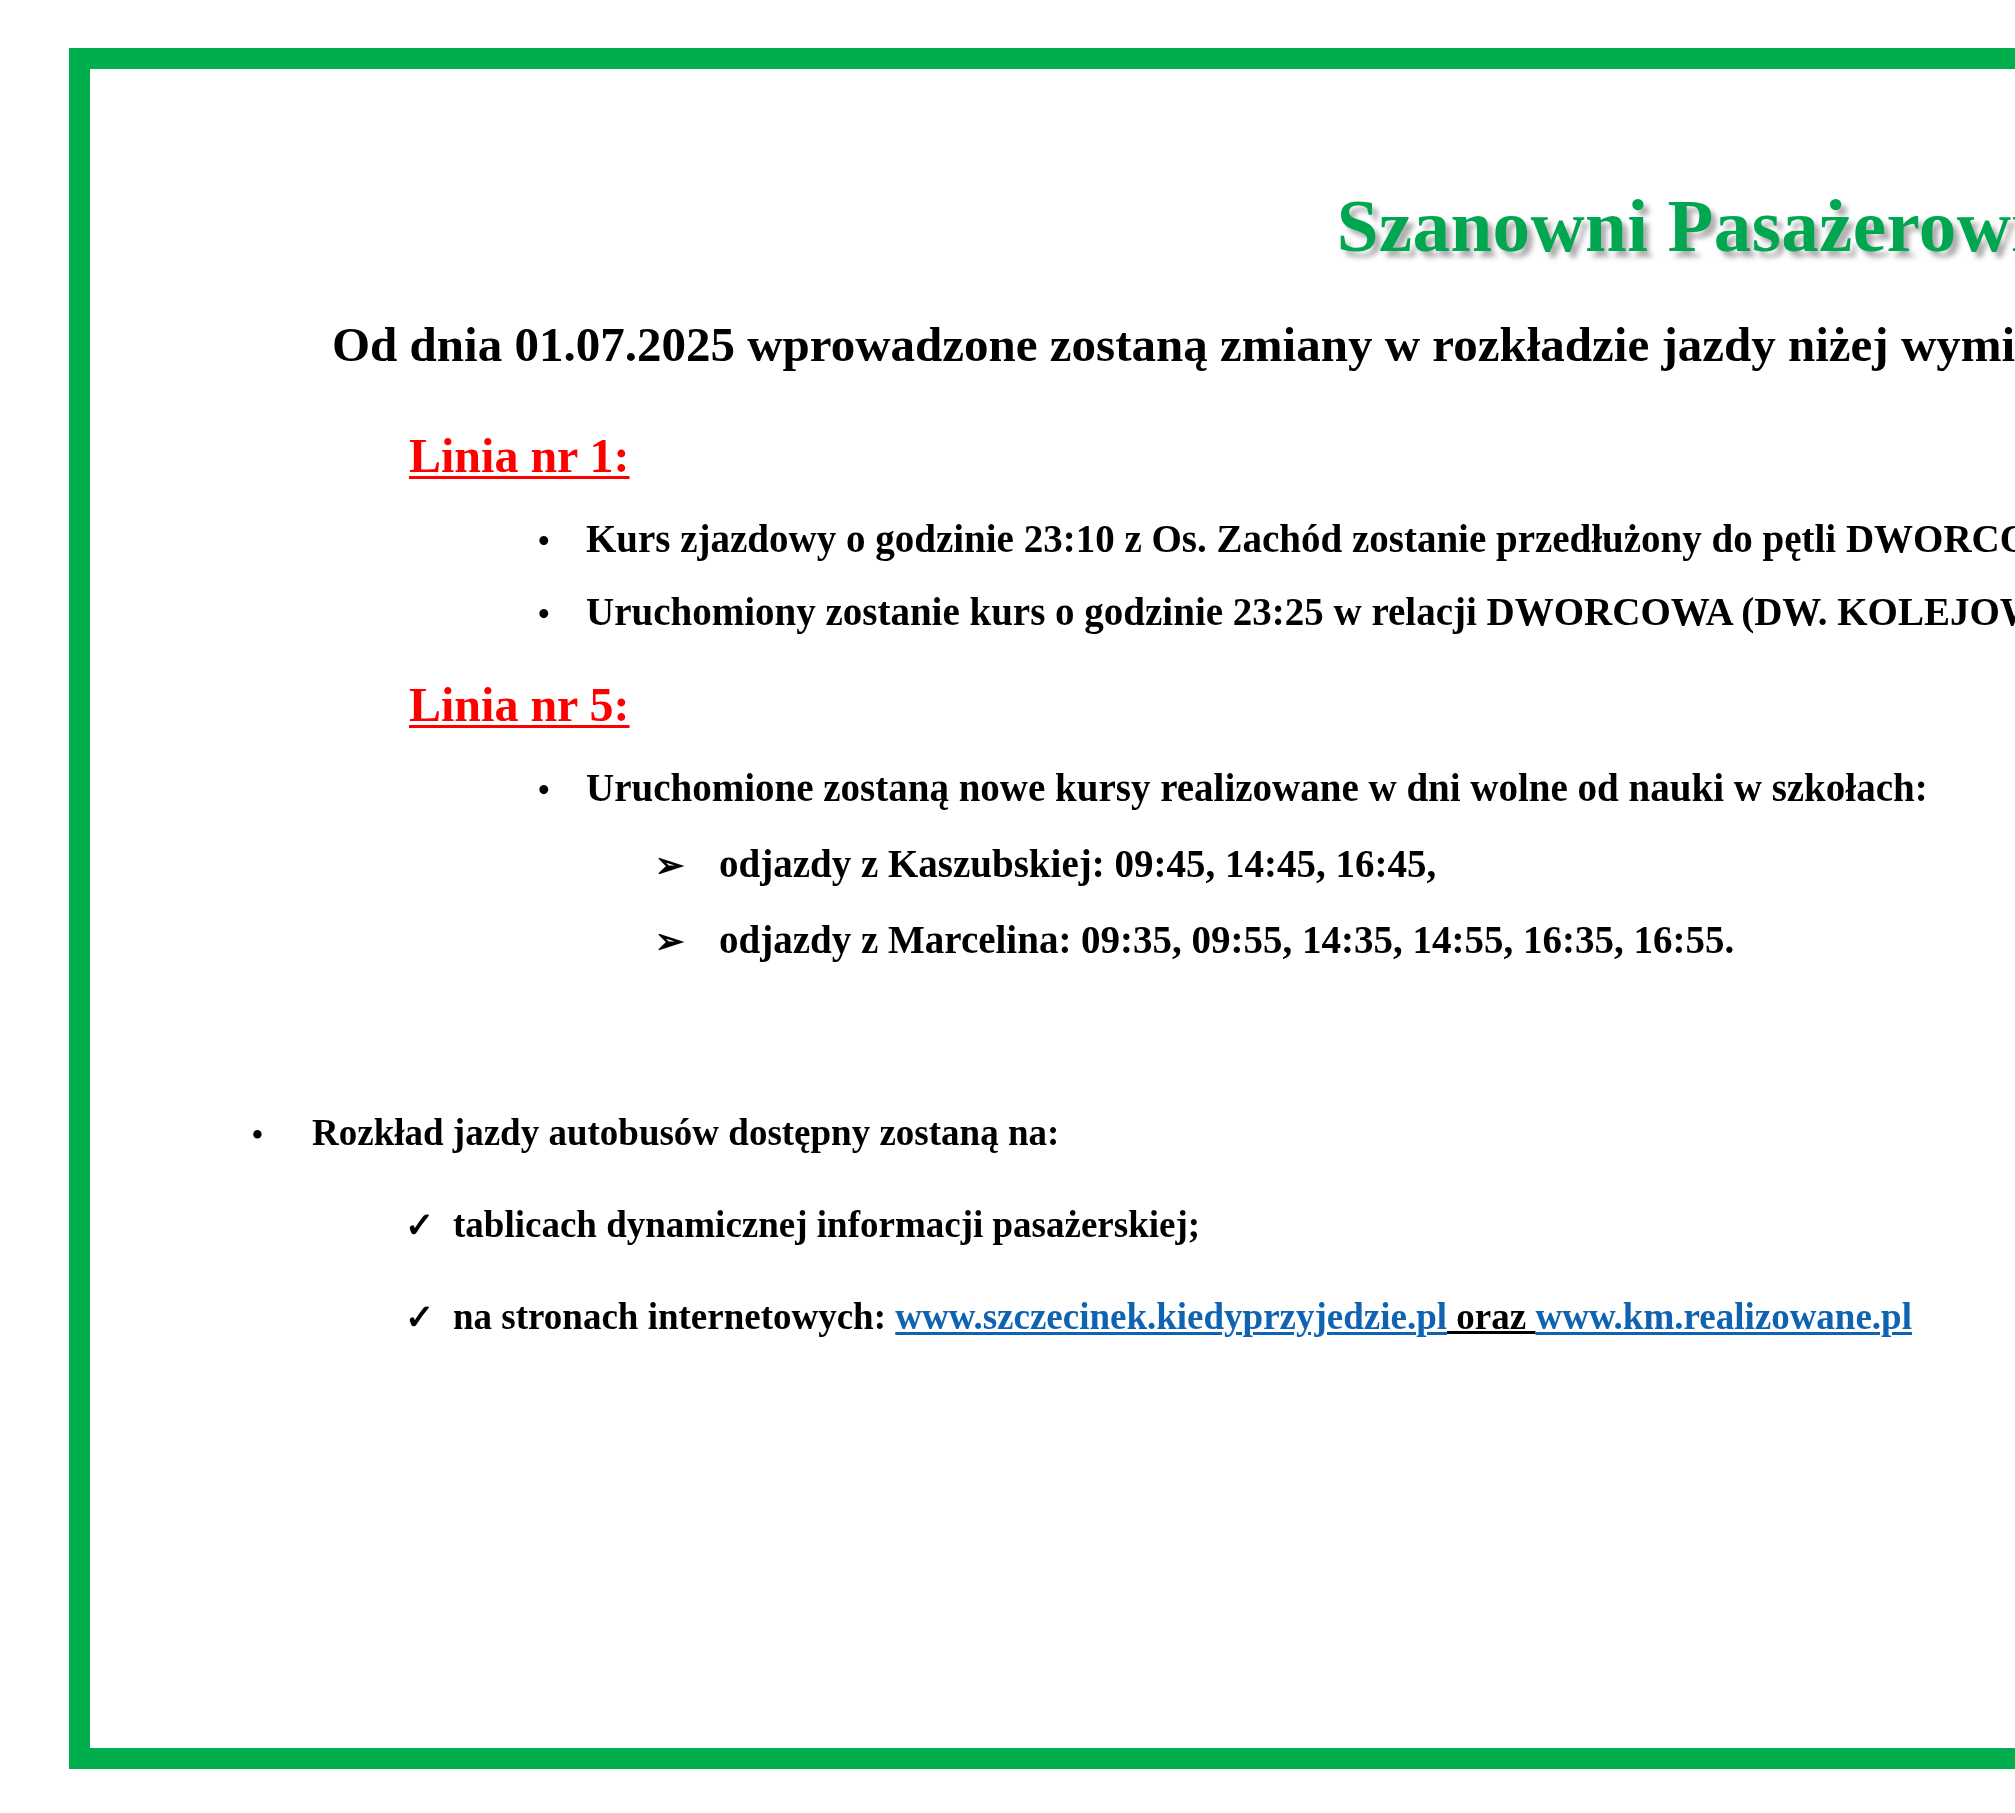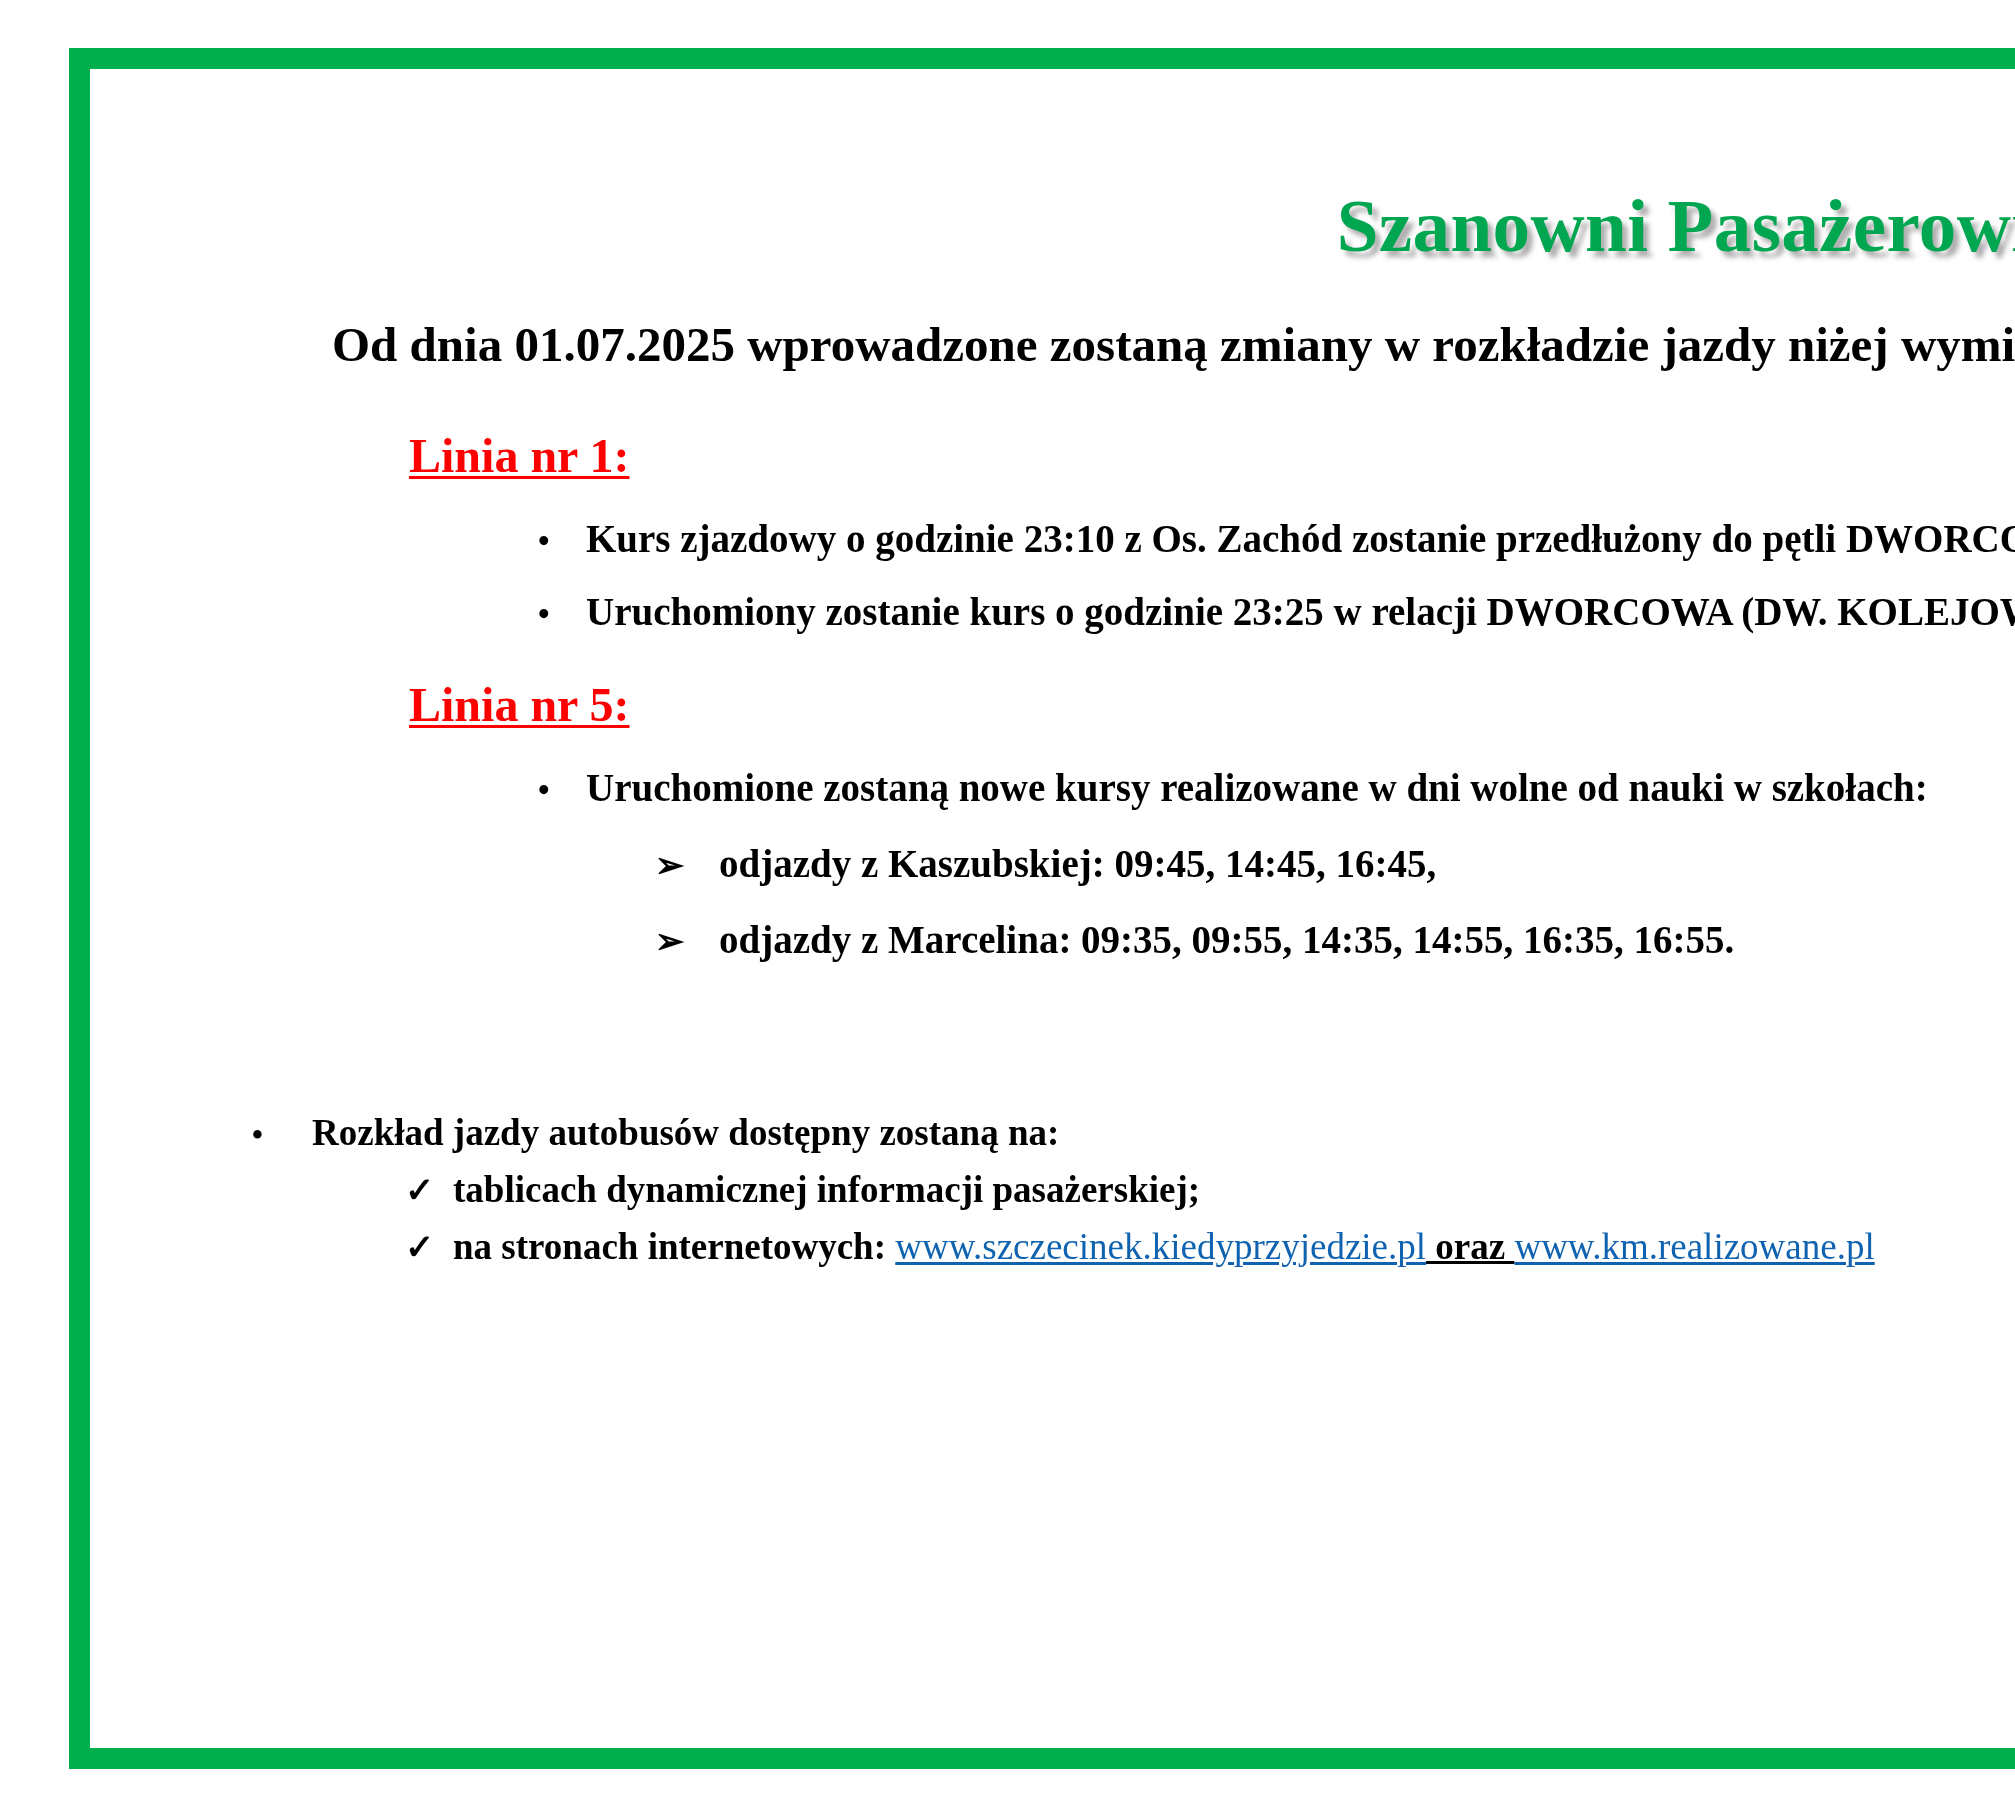--- a/index.html
+++ b/index.html
@@ -153,28 +153,28 @@
     line-height: 1.12;
     padding-left: 153px;
     margin-top: 15.3px;
   }
   .check-row .marker {
     width: 48px;
     flex: 0 0 48px;
     font-size: 35px;
     line-height: 1;
   }
-  .check-row .btext { white-space: nowrap; }
+  .check-row .btext { white-space: nowrap; margin-top: 35px; }
 
   a.link {
     color: #1063B0;
     text-decoration: underline;
     text-decoration-thickness: 2.8px;
     text-underline-offset: 3.2px;
-    font-weight: normal;
+    font-weight: bold;
   }
   .oraz { color: #000; font-weight: bold; text-decoration: underline; }
 </style>
 </head>
 <body>
 
 <div id="poster">
   <div class="frame">
     <div class="content">
 

